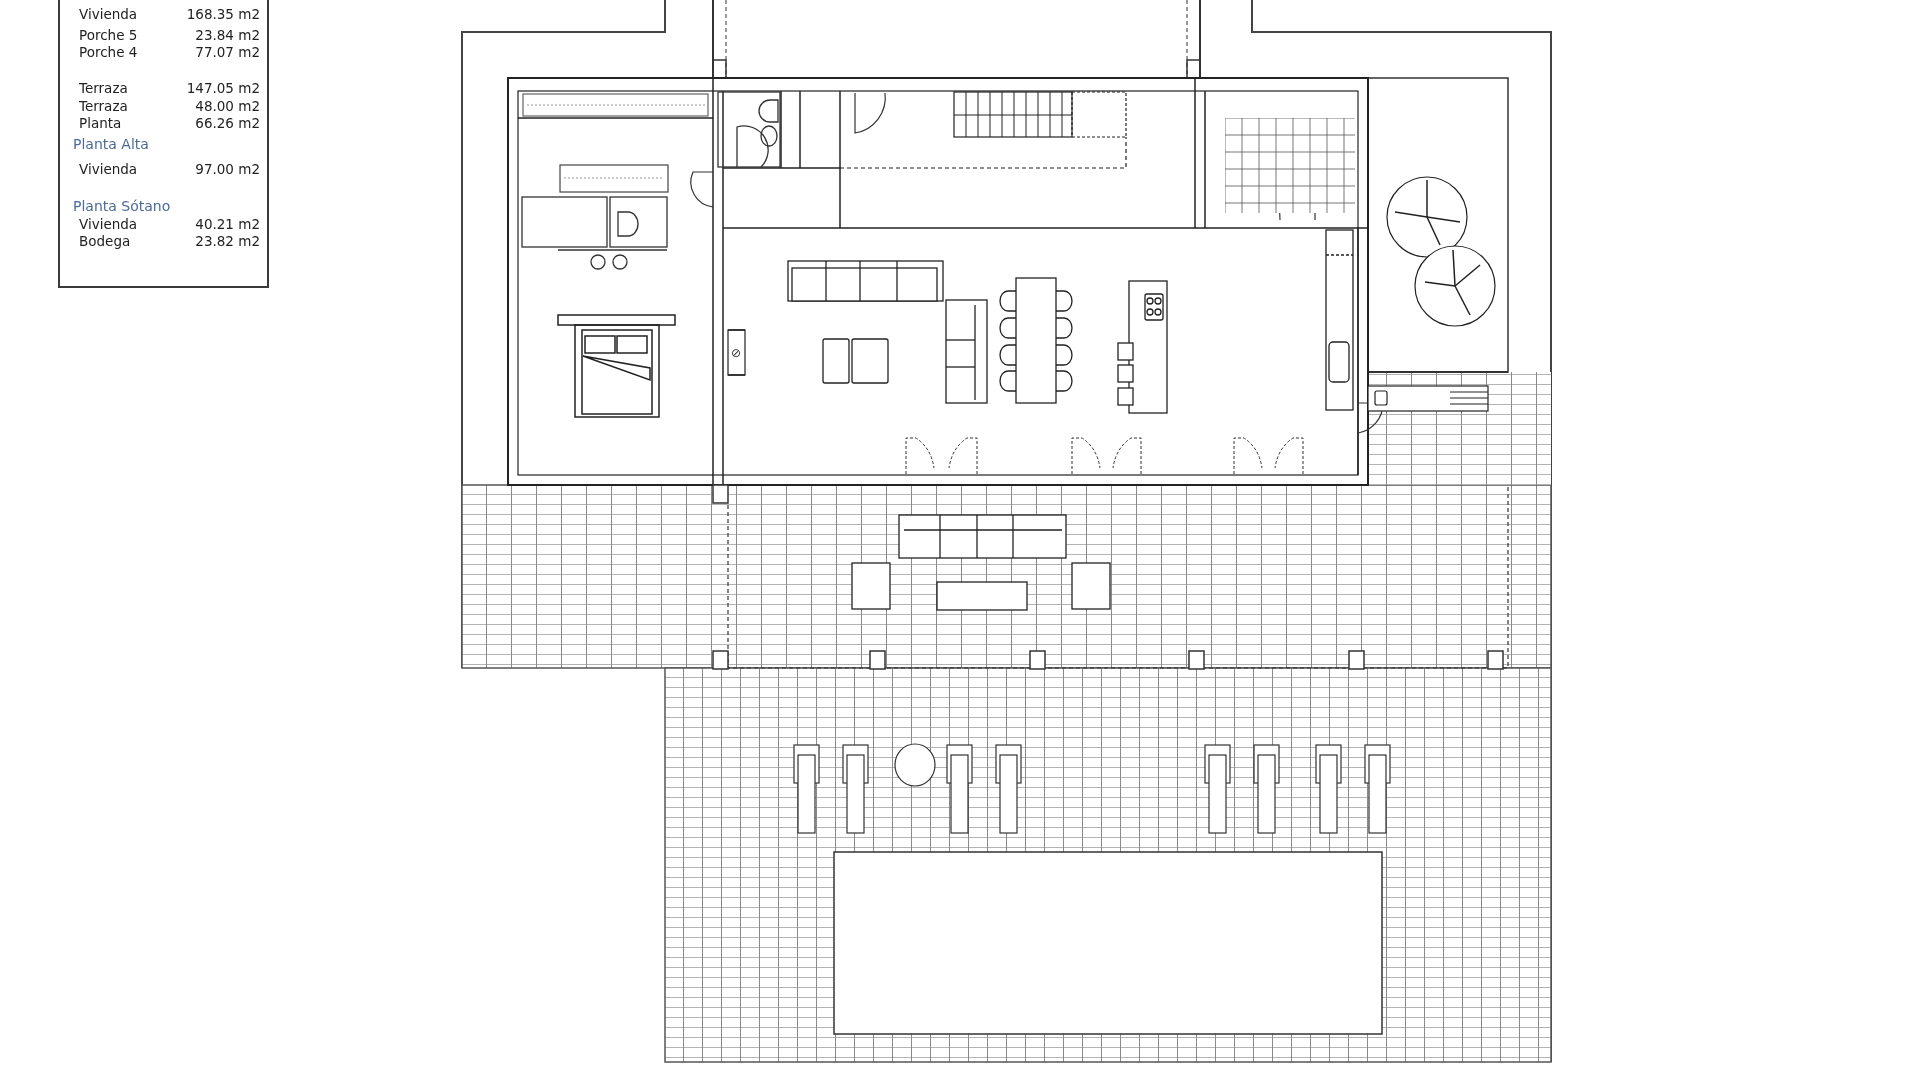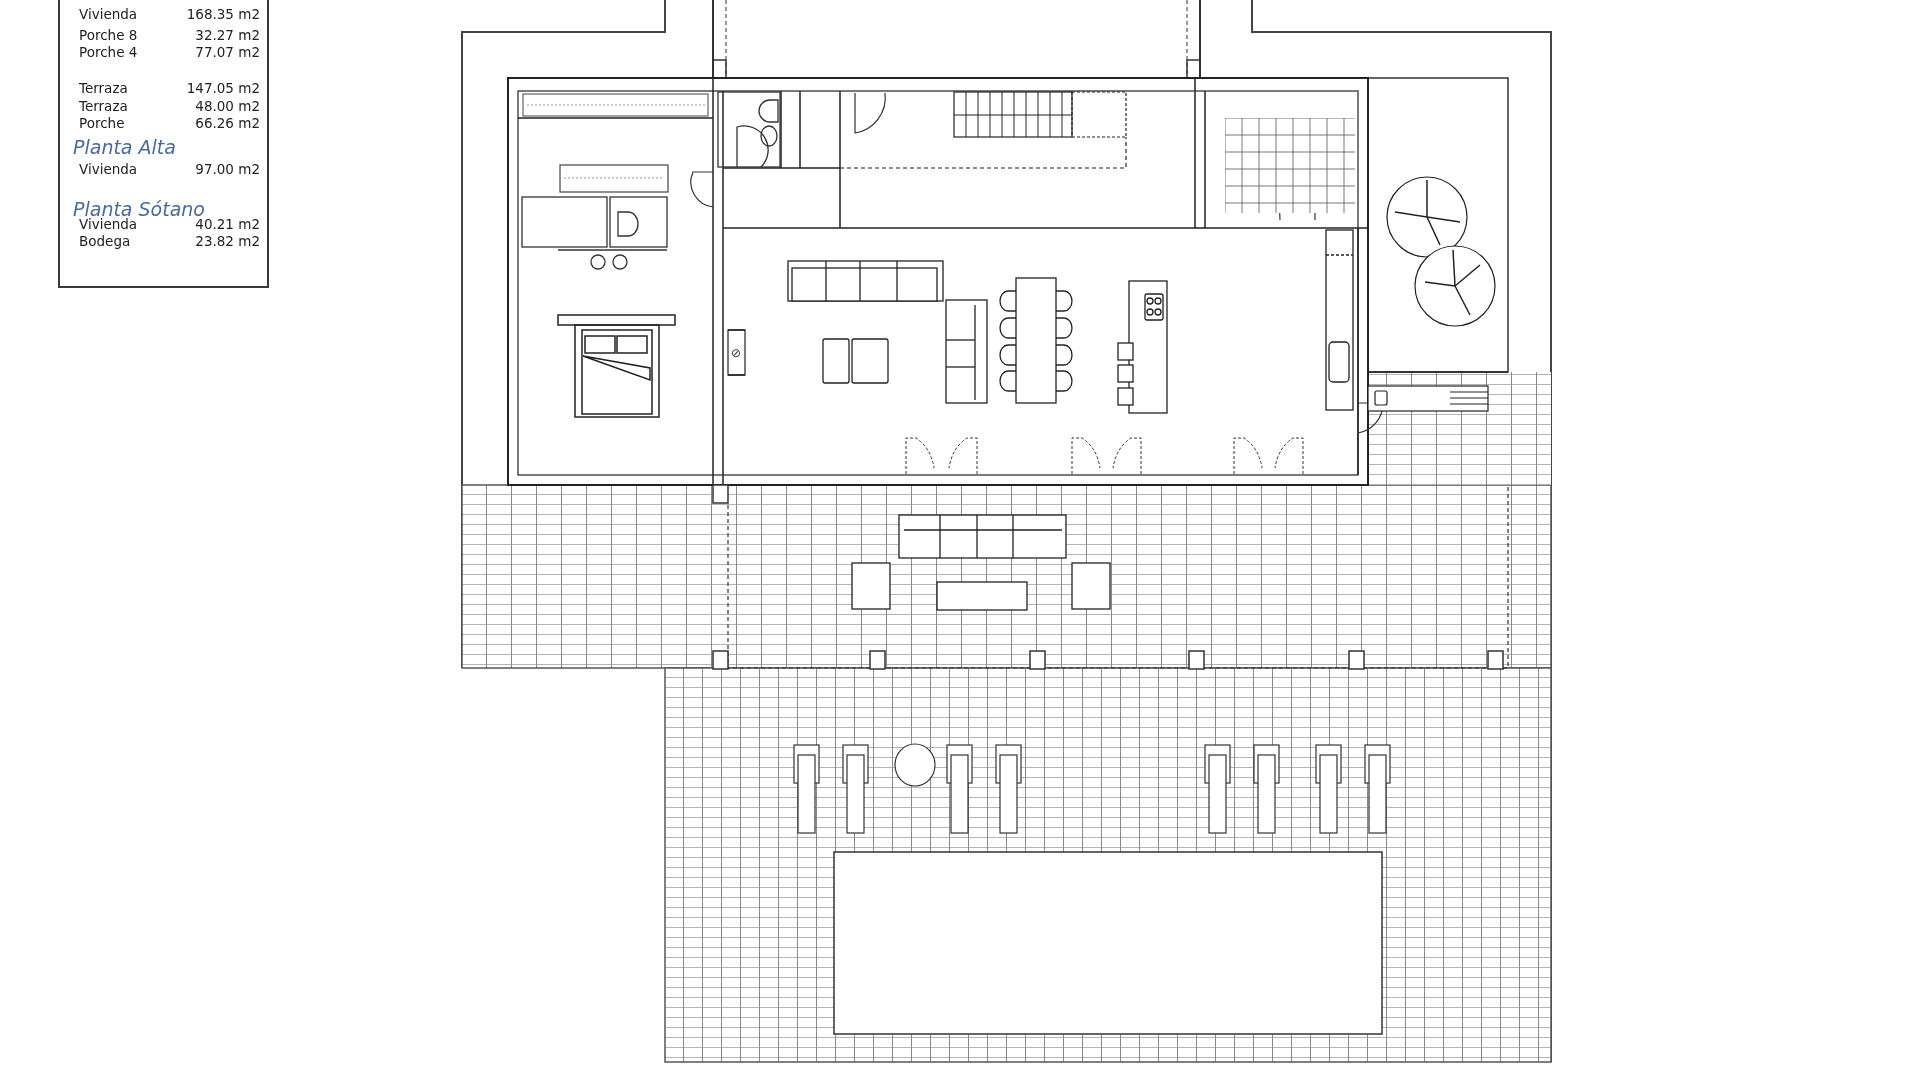--- a/index.html
+++ b/index.html
@@ -3,49 +3,49 @@
 <meta charset="utf-8">
 <style>
   html, body { margin:0; padding:0; background:#ffffff; }
   body { width:1920px; height:1080px; position:relative; overflow:hidden;
          font-family:"DejaVu Sans", sans-serif; }
   .legend { position:absolute; left:58px; top:-2px; width:211px; height:290px;
             border:2px solid #3a3a3a; border-top:none; background:#fff; box-sizing:border-box; }
   .legend .row { position:absolute; left:15px; width:185px; font-size:13.5px; color:#222; }
   .legend .row .lbl { position:absolute; left:4px; }
   .legend .row .val { position:absolute; right:0; text-align:center; }
-  .legend .sec { position:absolute; left:13px; font-size:19px; color:#4a6a9a;font-style:italic; }
+  .legend .sec { position:absolute; left:13px; font-size:14px; color:#4a6a9a; }
   svg.plan { position:absolute; left:0; top:0; }
 </style>
 </head>
 <body>
 
 <div class="legend">
   <div class="row" style="top:8px">
       <span class="lbl">Vivienda</span>
       <span class="val">168.35 m2</span>
     </div>
   <div class="row" style="top:29px">
-      <span class="lbl">Porche 8</span>
-      <span class="val">32.27 m2</span>
+      <span class="lbl">Porche 5</span>
+      <span class="val">23.84 m2</span>
     </div>
   <div class="row" style="top:46px">
       <span class="lbl">Porche 4</span>
       <span class="val">77.07 m2</span>
     </div>
   <div class="row" style="top:82px">
       <span class="lbl">Terraza</span>
       <span class="val">147.05 m2</span>
     </div>
   <div class="row" style="top:100px">
       <span class="lbl">Terraza</span>
       <span class="val">48.00 m2</span>
     </div>
   <div class="row" style="top:117px">
-      <span class="lbl">Porche</span>
+      <span class="lbl">Planta</span>
       <span class="val">66.26 m2</span>
     </div>
   <div class="sec" style="top:138px">Planta Alta</div>
   <div class="row" style="top:163px">
       <span class="lbl">Vivienda</span>
       <span class="val">97.00 m2</span>
     </div>
   <div class="sec" style="top:200px">Planta Sótano</div>
   <div class="row" style="top:218px">
       <span class="lbl">Vivienda</span>

